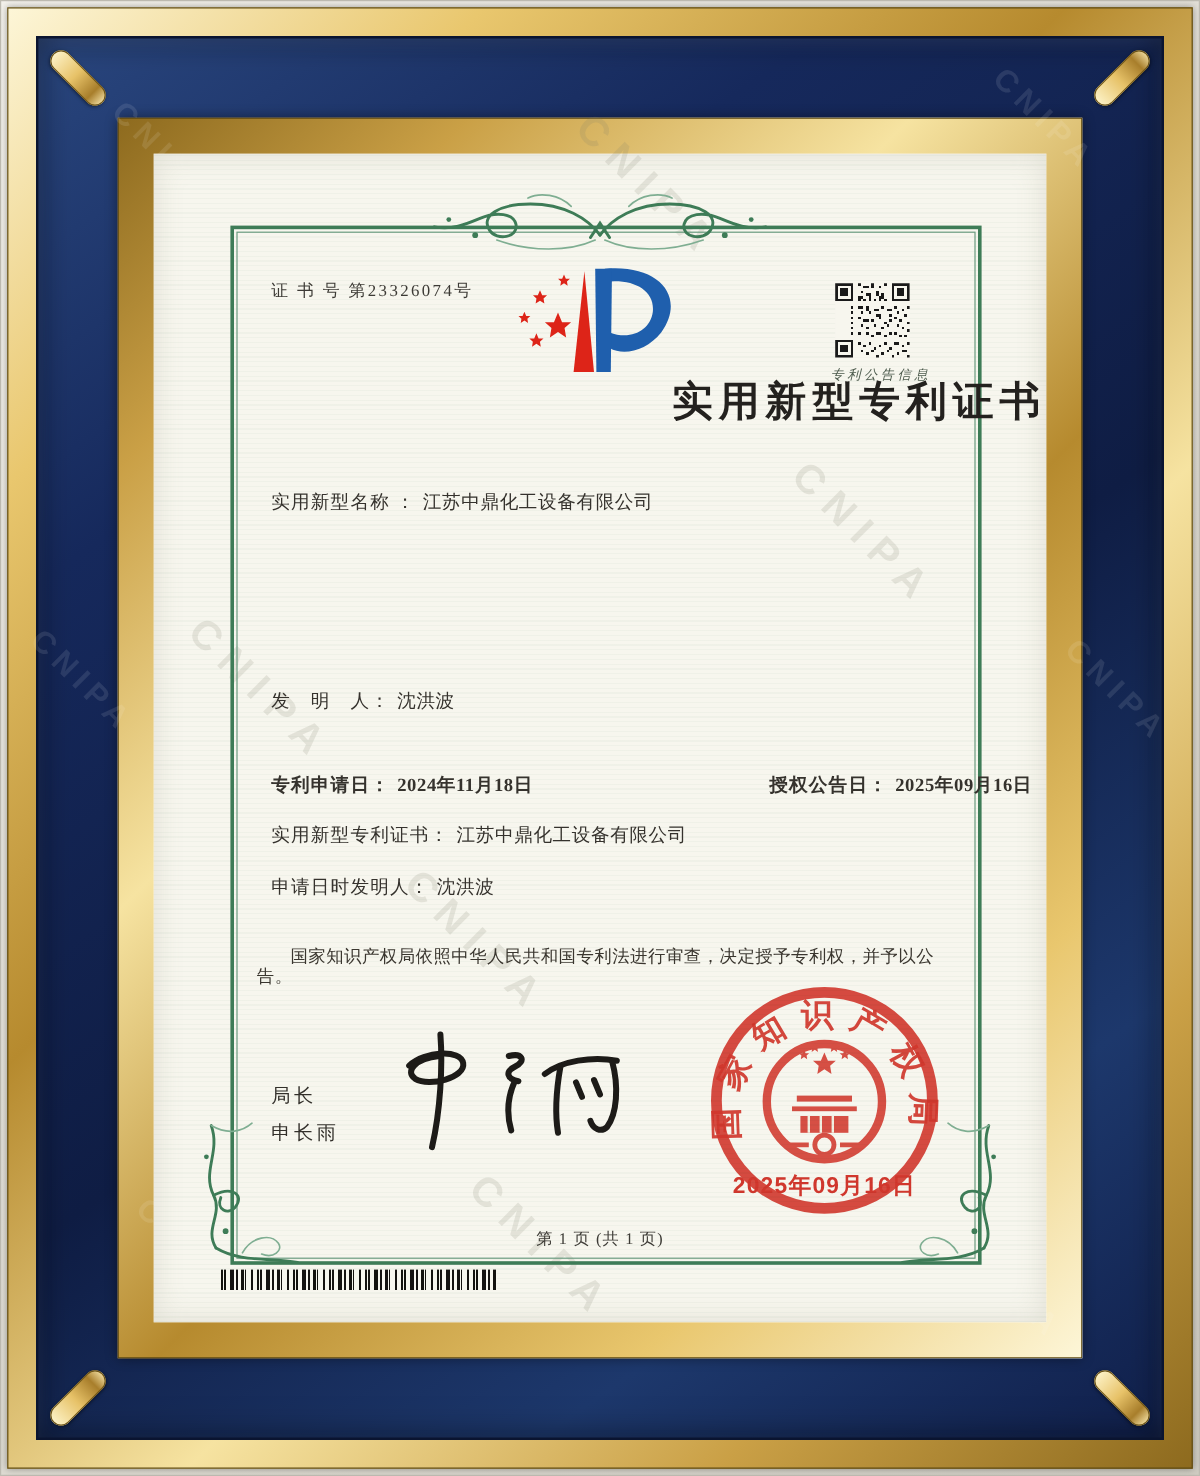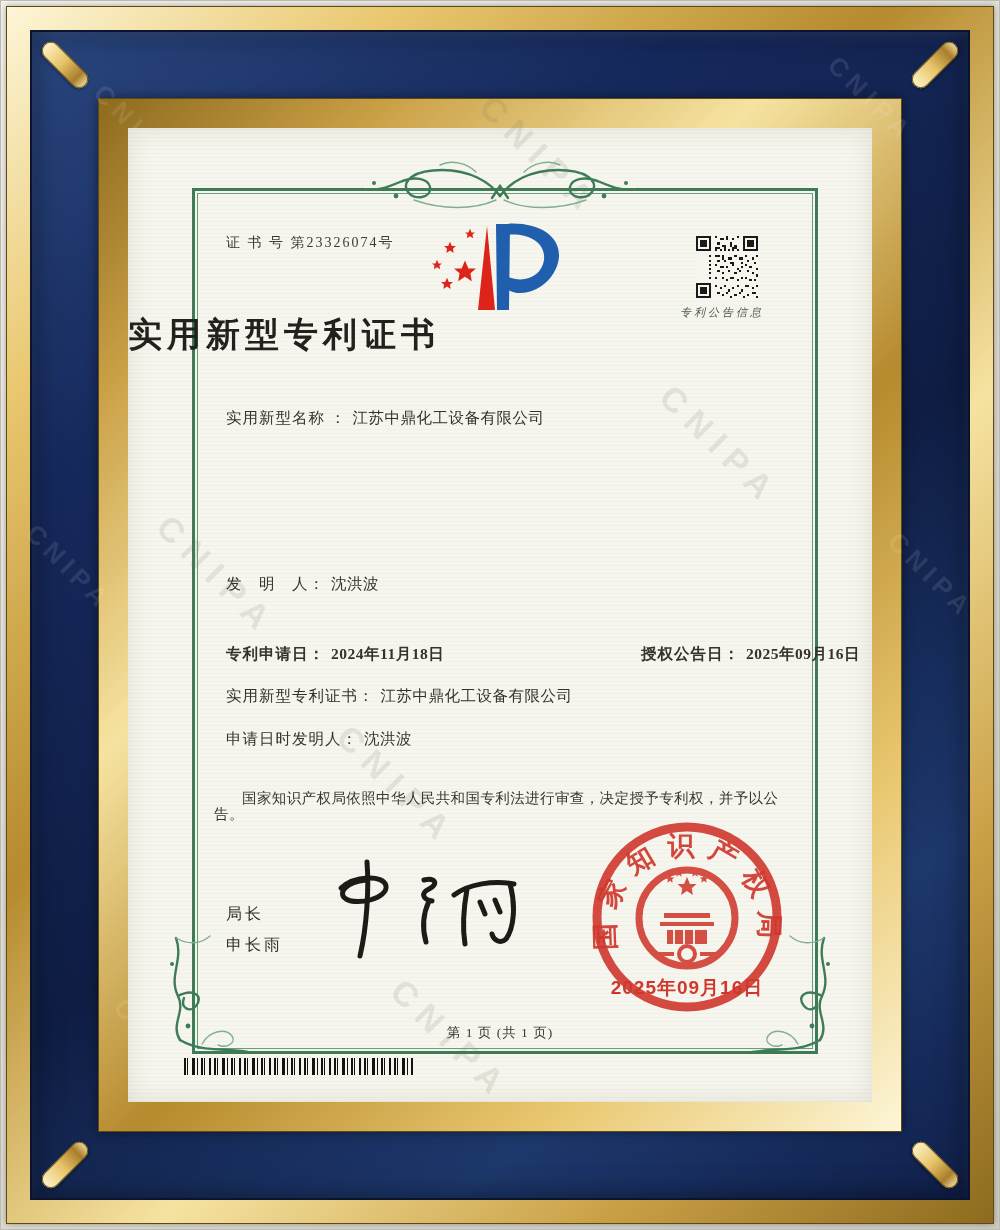--- a/index.html
+++ b/index.html
@@ -35,23 +35,23 @@
 
   .green-box{position:absolute;left:64px;top:60px;width:620px;height:860px;
              border:3px solid #3e7c57;}
   .green-box::after{content:"";position:absolute;inset:2px;border:1px solid #6a9c7f;}
 
   .orn{stroke:#3e7c57;fill:none;stroke-width:2.4;stroke-linecap:round;}
   .orn-light{stroke:#7fae92;fill:none;stroke-width:1.4;stroke-linecap:round;}
 
   
   .cert-no{left:98px;top:106px;font-size:14px;color:#3c3a35;letter-spacing:2px;}
-  .title{left:0;top:184px;width:744px;text-align:left;font-size:34px;font-weight:bold;
+  .title{left:0;top:184px;width:744px;text-align:right;font-size:34px;font-weight:bold;
          color:#23211e;letter-spacing:5px;}
-  .qr-caption{left:552px;top:177px;width:96px;text-align:left;font-size:11px;
+  .qr-caption{left:552px;top:177px;width:96px;text-align:right;font-size:11px;
               color:#4c5a4c;letter-spacing:3px;font-style:italic;}
 
   
   .row{position:absolute;left:98px;font-size:15.5px;color:#35322d;white-space:nowrap;}
   .row .lbl{letter-spacing:1px;text-align:center;}
   .row .val{margin-left:6px;letter-spacing:.5px;}
   .col2{position:absolute;left:415px;top:0;}
 
   .decl{position:absolute;left:86px;top:662px;width:580px;font-size:14.5px;line-height:16px;
         color:#3a362f;letter-spacing:.4px;}

